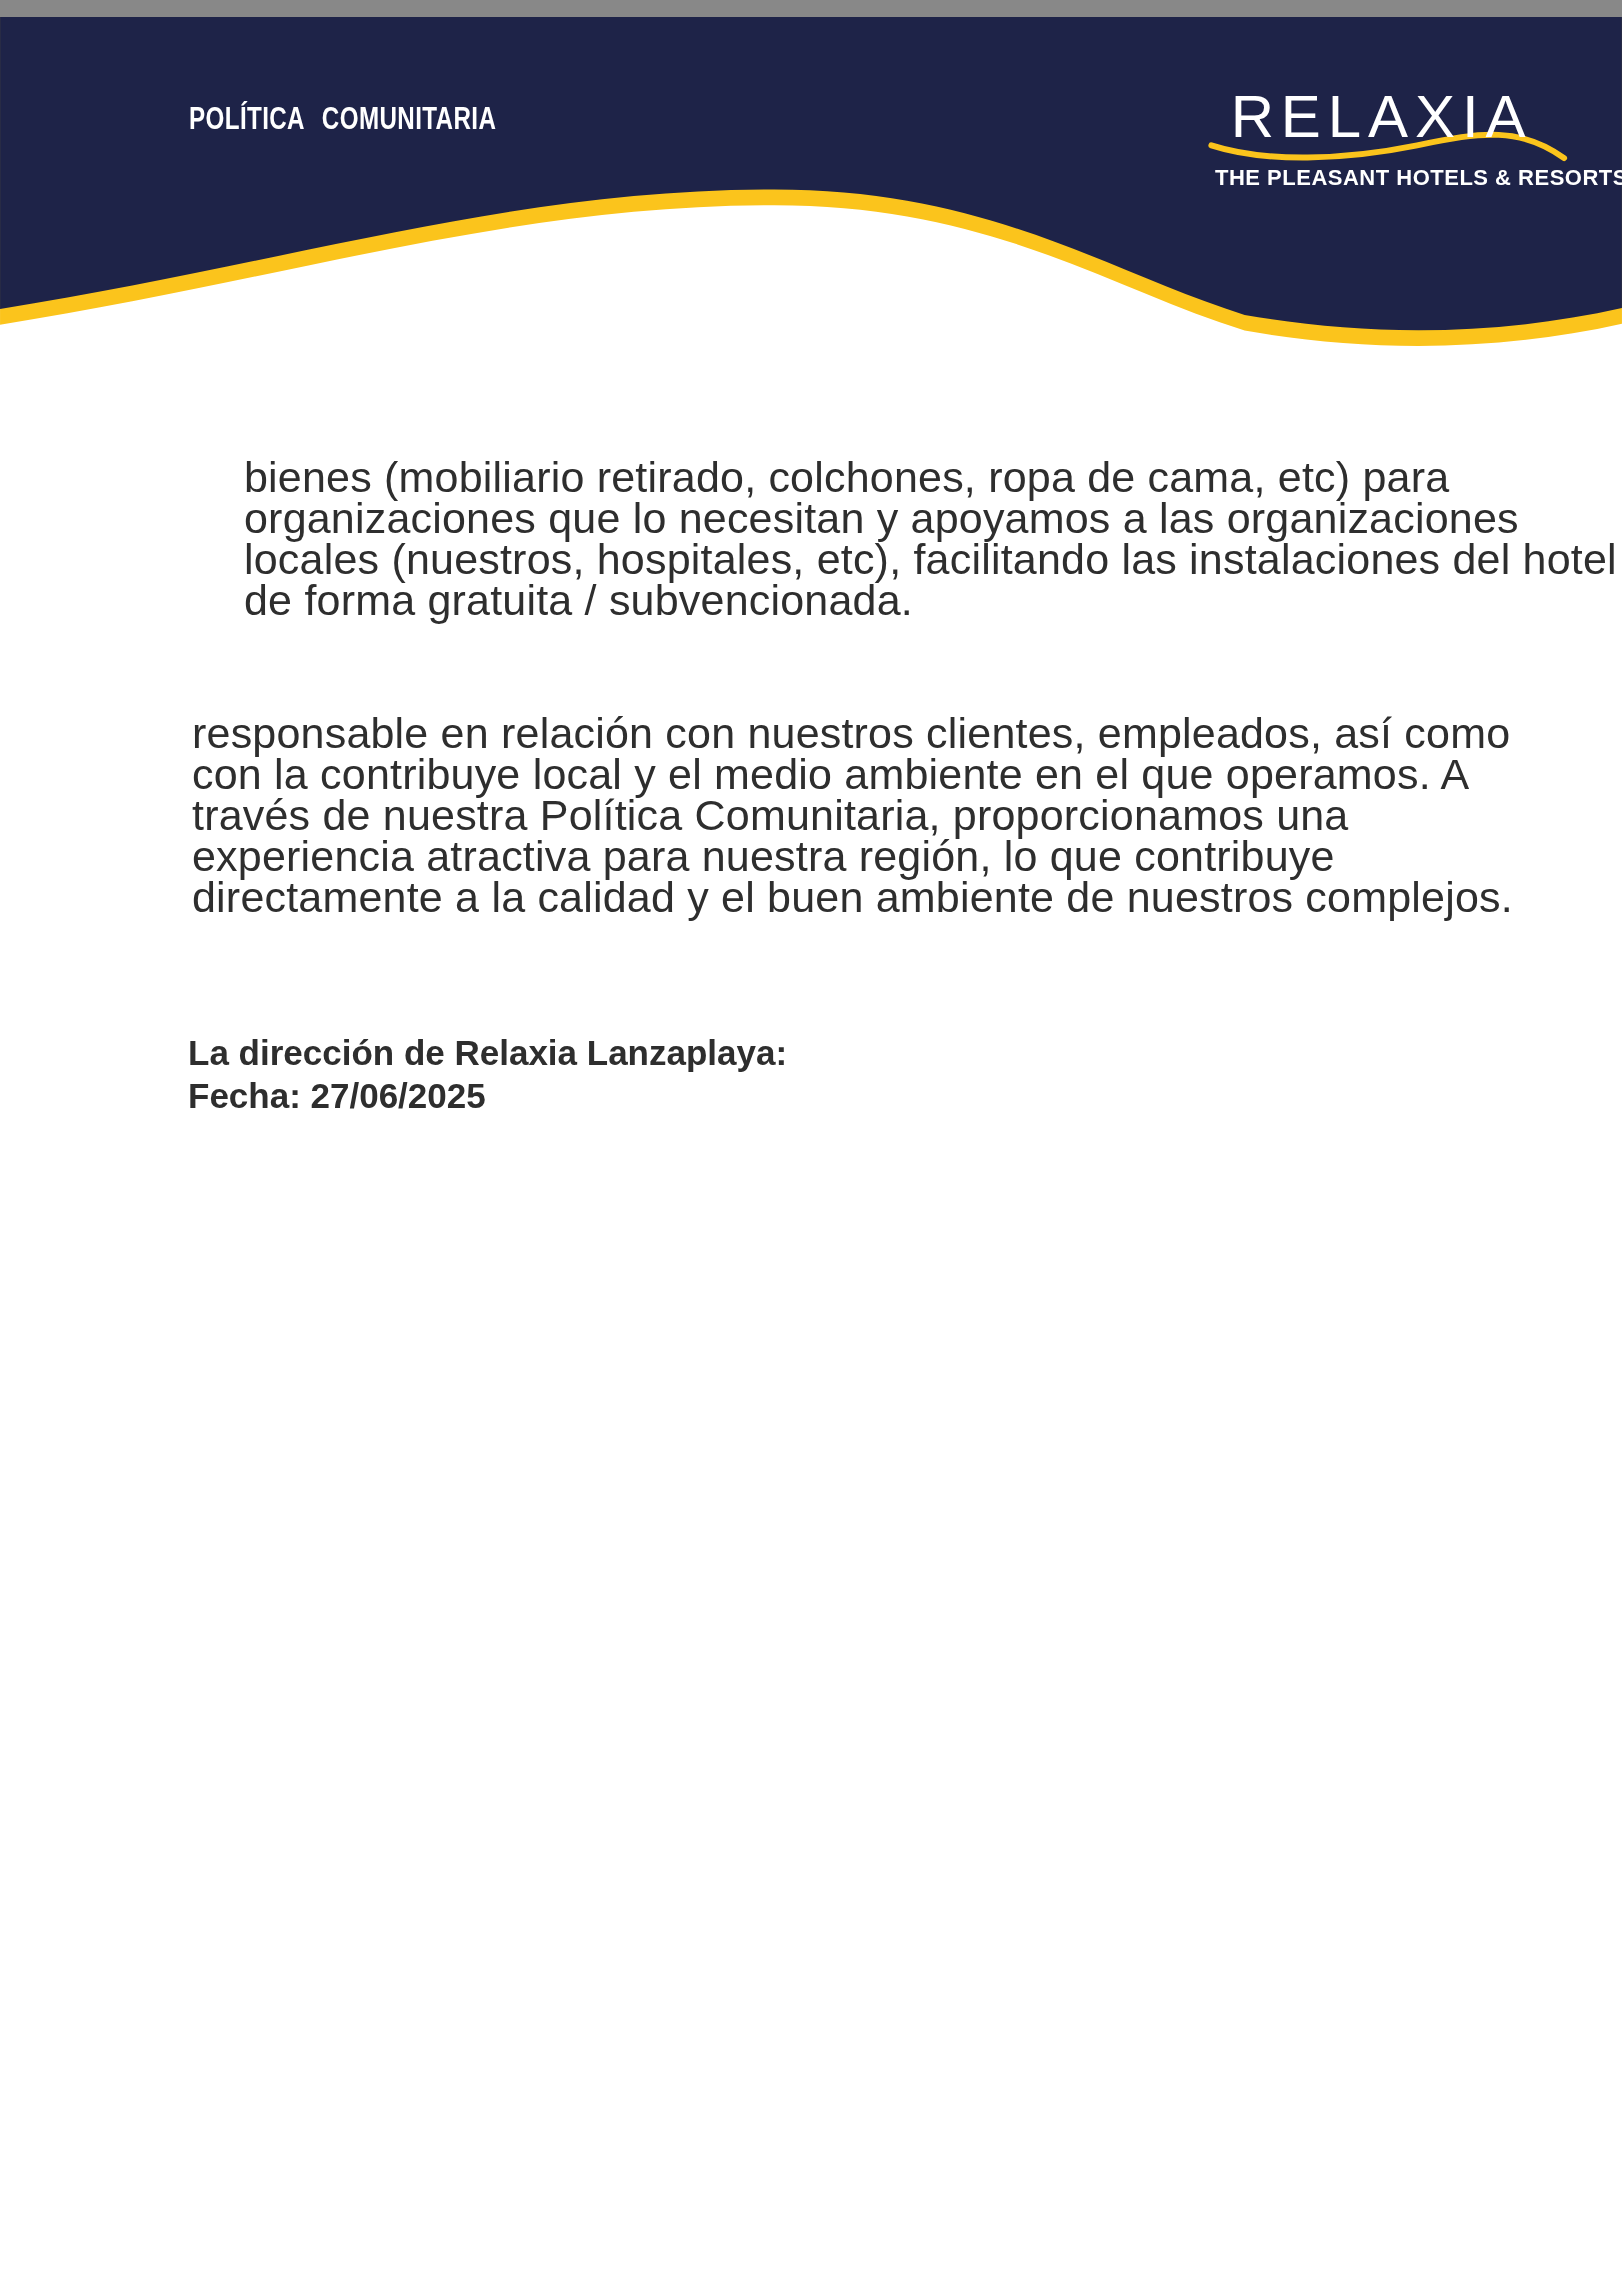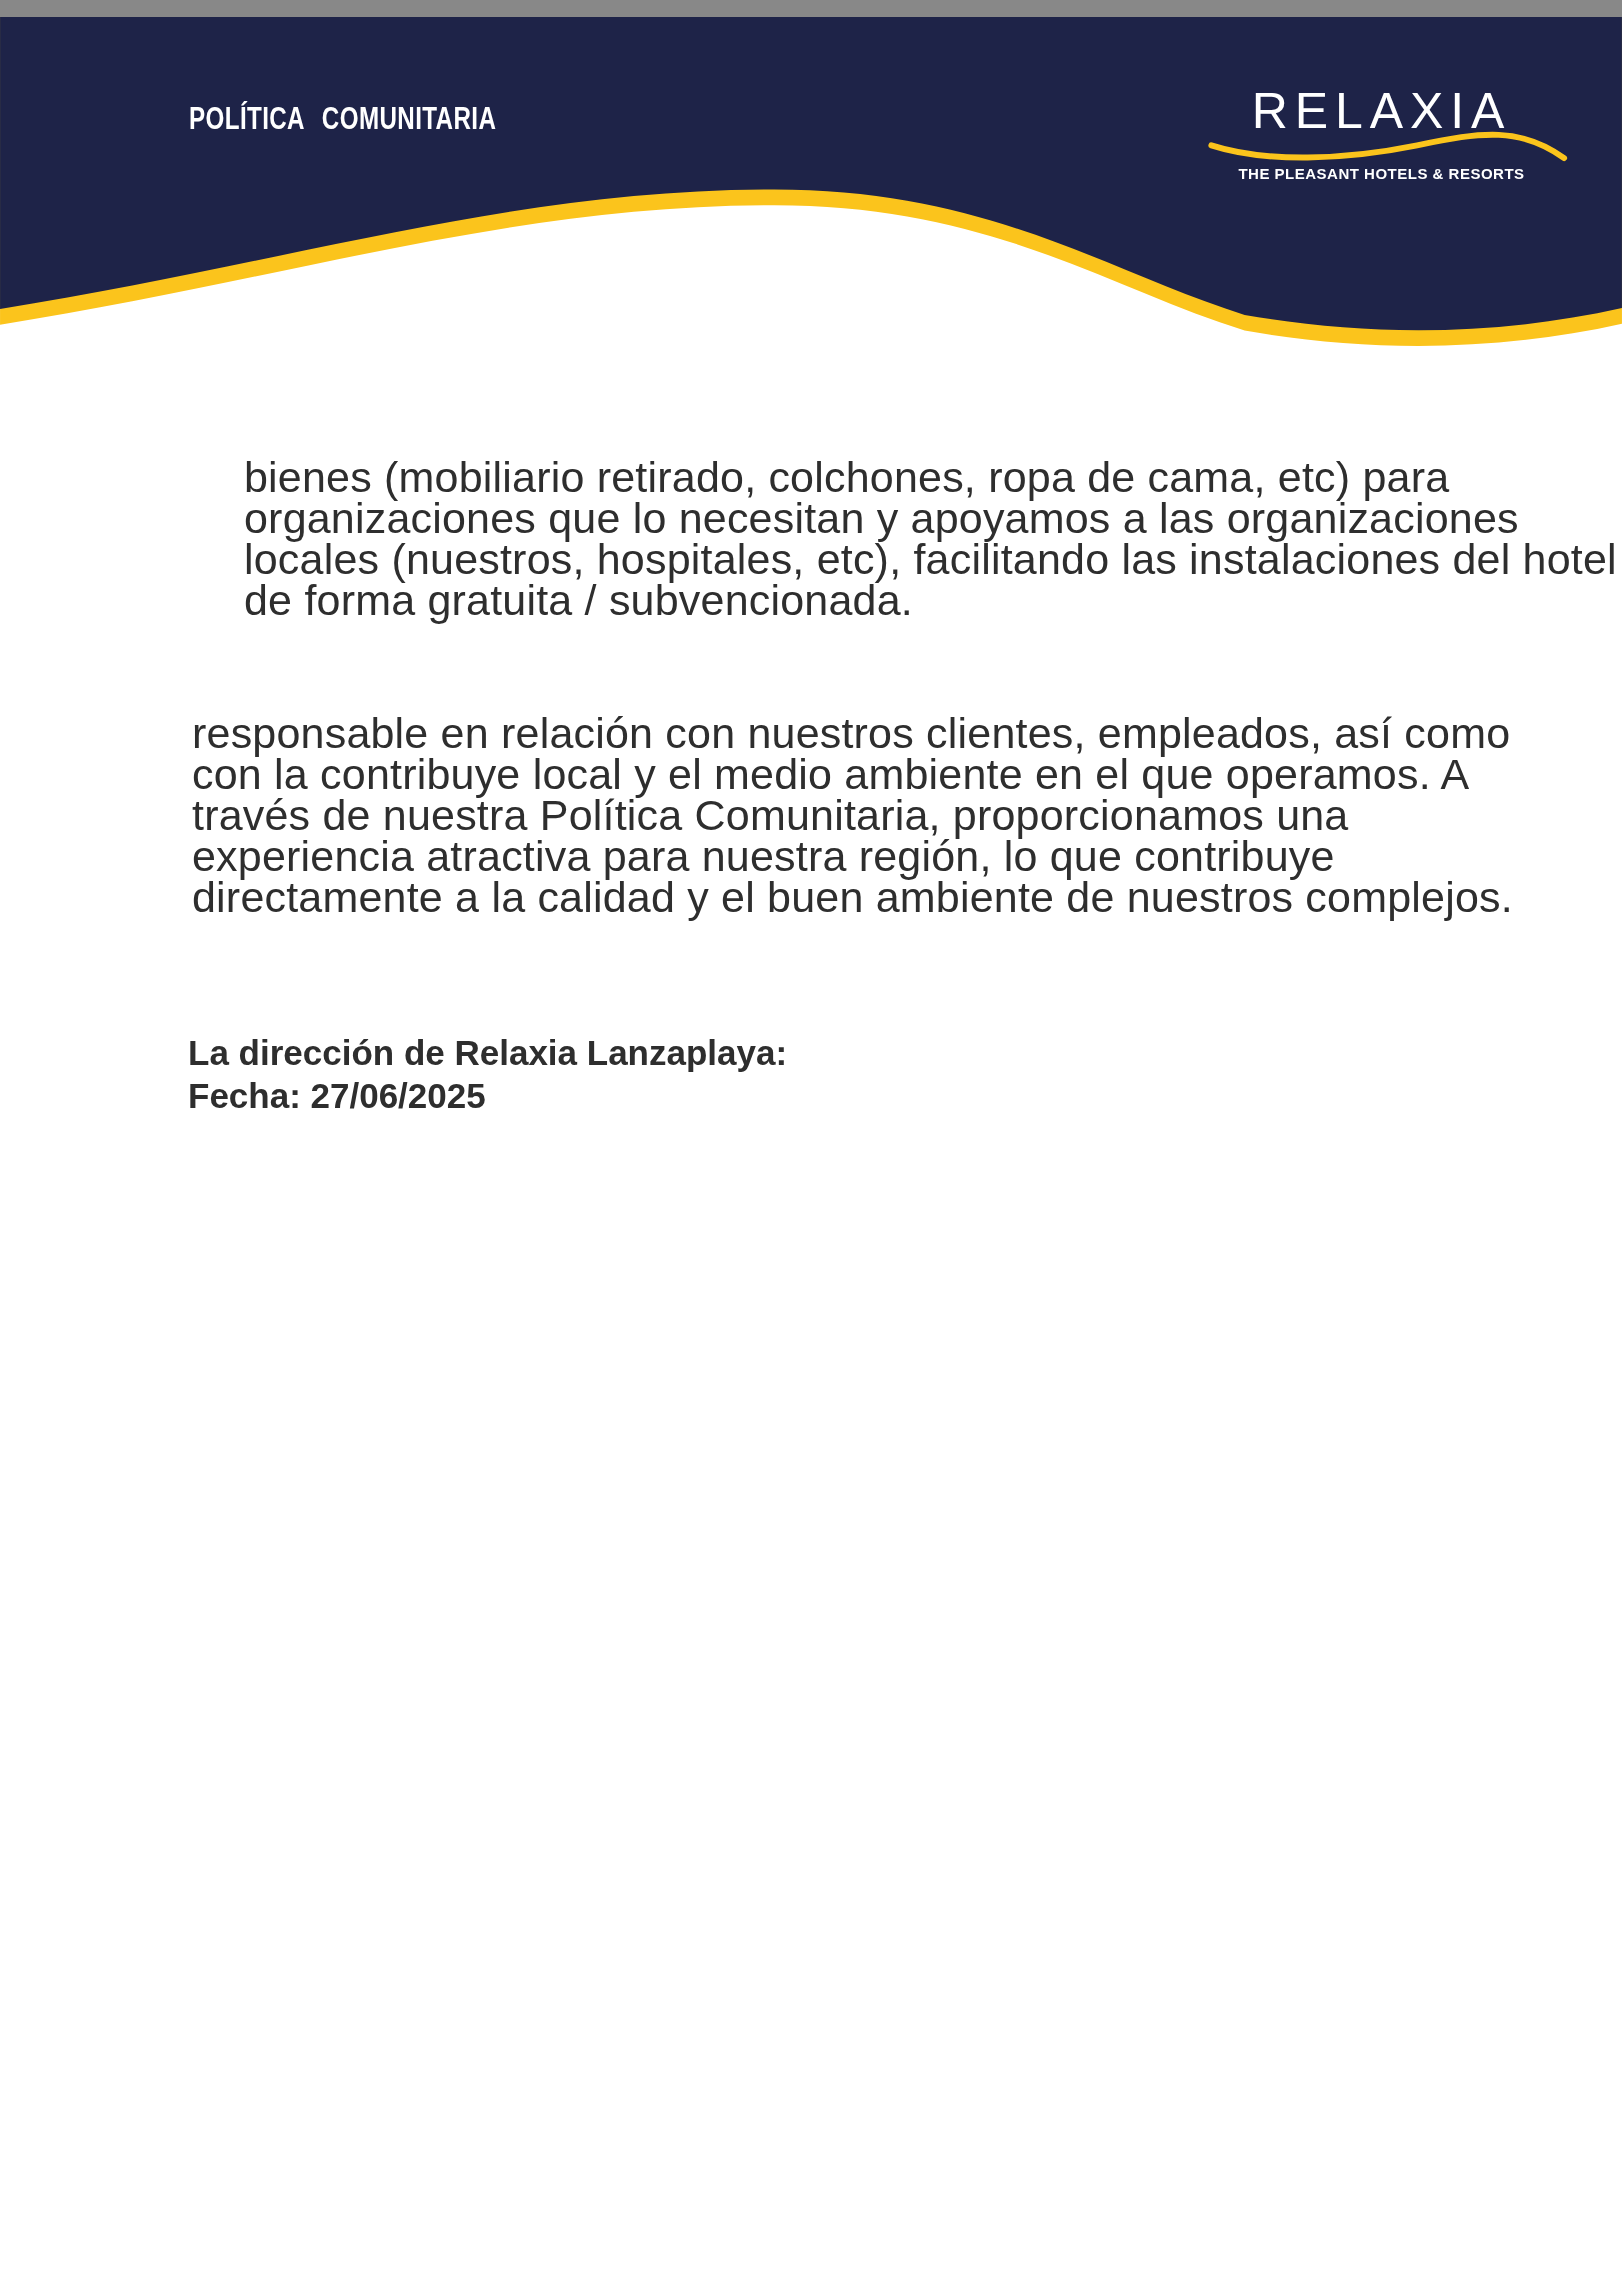--- a/index.html
+++ b/index.html
@@ -36,32 +36,32 @@
     white-space:nowrap;
     transform:scaleX(0.78);
     transform-origin:left center;
   }
   .brand-name{
     position:absolute;
     left:1215px;top:65px;
     width:333px;
     text-align:center;
     color:var(--white);
-    font-size:50px;
+    font-size:60px;
     font-weight:400;
     letter-spacing:6.9px;
     white-space:nowrap;
   }
   .brand-tagline{
     position:absolute;
     left:1215px;top:148px;
     width:333px;
     text-align:center;
     color:var(--white);
-    font-size:15px;
+    font-size:22px;
     font-weight:700;
     letter-spacing:0.5px;
     white-space:nowrap;
   }
   .para{
     position:absolute;
     color:var(--ink);
     font-size:43px;
     font-weight:400;
     line-height:41px;

